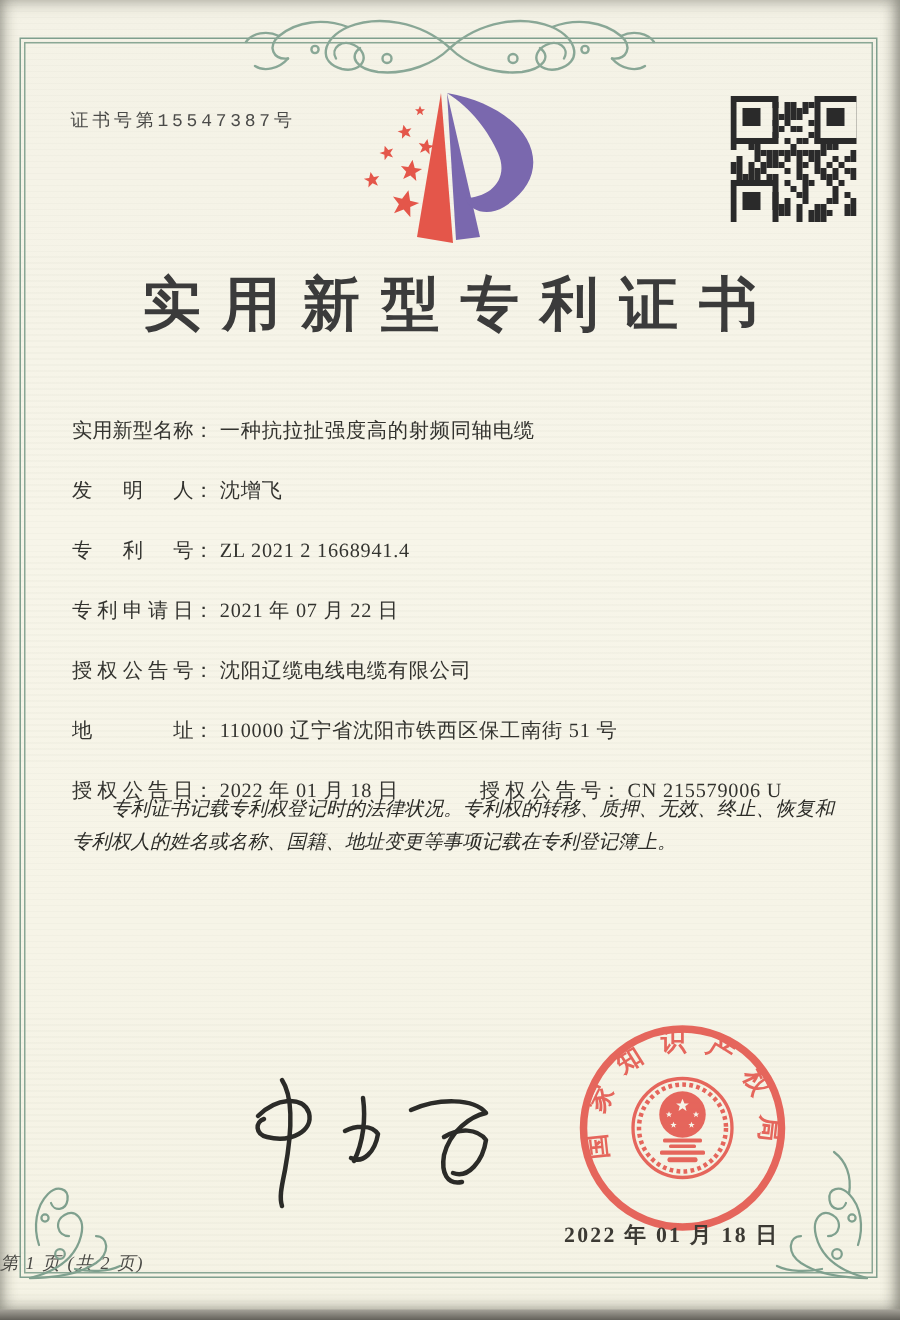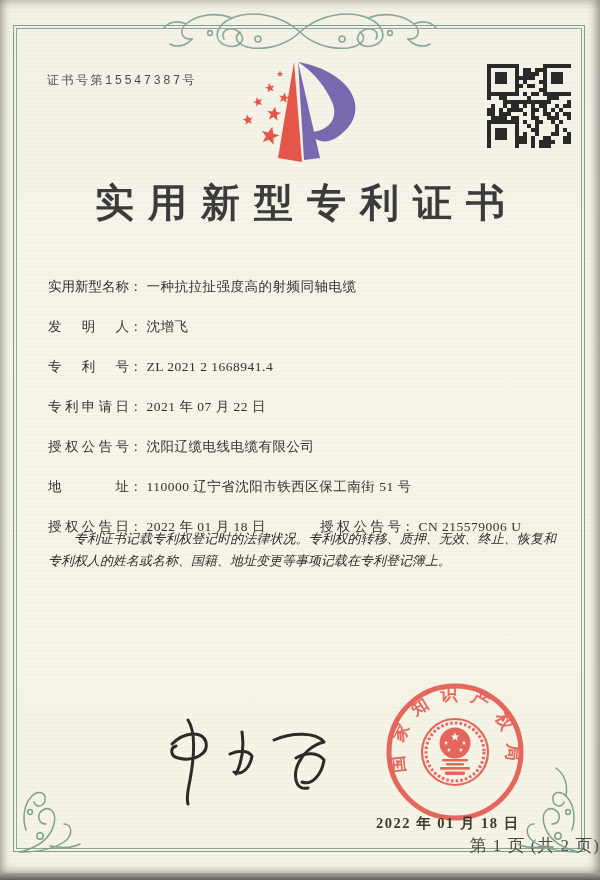--- a/index.html
+++ b/index.html
@@ -65,22 +65,22 @@
   .director{position:absolute;left:56px;top:740px;font-size:14.5px;color:#2f2f2b;line-height:31px;
     font-family:"Liberation Sans","DejaVu Sans",sans-serif;}
   .signature{position:absolute;left:150px;top:710px;}
 
   .seal{position:absolute;left:381px;top:678px;opacity:.9;}
   .seal-date{
     position:absolute;left:376px;top:814px;z-index:10;
     font-size:14.5px;color:#3c3a34;letter-spacing:1.5px;font-weight:600;
   }
   .footer-page{
-    position:absolute;left:0;right:0;top:834px;text-align:right;
-    font-size:17px;color:#4a4a46;letter-spacing:1px;
+    position:absolute;left:0;right:0;top:834px;text-align:left;
+    font-size:12px;color:#4a4a46;letter-spacing:1px;font-style:italic;
   }
 </style>
 </head>
 <body>
 
 <div class="paper">
 
   <div class="frame"></div>
 
   <svg class="ornament-top" width="320" height="52" viewBox="0 0 320 52">

